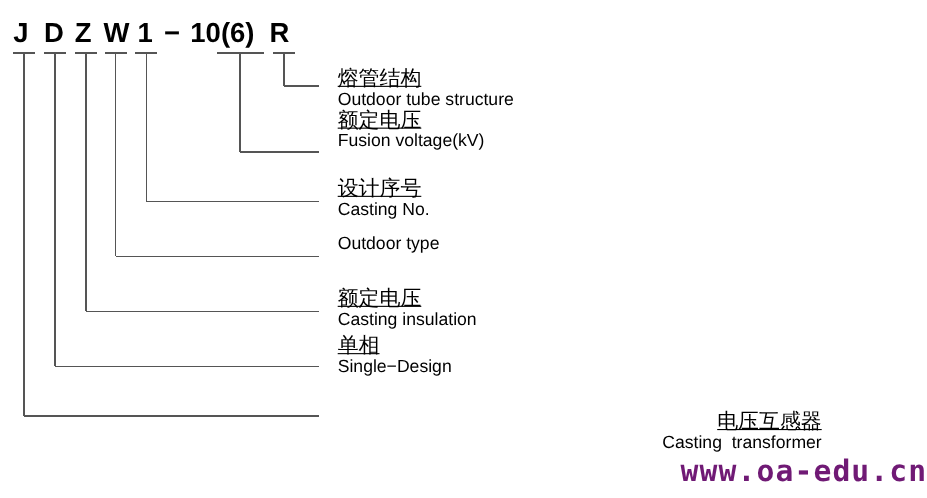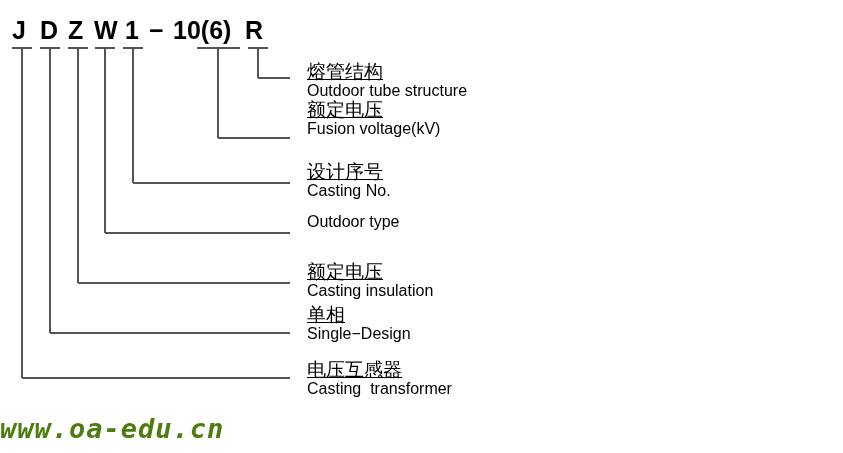--- a/index.html
+++ b/index.html
@@ -77,28 +77,27 @@
     font-family: "Liberation Sans", "DejaVu Sans", sans-serif;
     white-space: pre;
   }
 
   
   #watermark {
     position: absolute;
     left: 0;
     top: 413px;
     width: 843px;
-    text-align: left;
+    text-align: right;
     font-family: "DejaVu Sans Mono", "Liberation Mono", monospace;
     font-size: 27px;
     font-weight: bold;
     letter-spacing: 1px;
-    color: #4d7c0f;
+    color: #701a75;
     white-space: pre;
-    font-style: italic;
   }
 </style>
 </head>
 <body>
 
 <div id="diagram-root">
 
   <div id="model-code">
       <span class="code-char" style="left: 12px;">J</span>
       <span class="code-char" style="left: 40px;">D</span>
@@ -151,21 +150,21 @@
         <div class="label-en">Outdoor type</div>
       </div>
       <div class="label-group" style="top: 262px;">
         <div class="label-cn">额定电压</div>
         <div class="label-en">Casting insulation</div>
       </div>
       <div class="label-group" style="top: 305px;">
         <div class="label-cn">单相</div>
         <div class="label-en">Single−Design</div>
       </div>
-      <div class="label-group" style="top: 360px;">
+      <div class="label-group" style="top: 374px; text-align: right;">
         <div class="label-cn">电压互感器</div>
         <div class="label-en">Casting  transformer</div>
       </div>
     </div>
 
   <div id="watermark">www.oa-edu.cn</div>
 
 </div>
 
 </body></html>

